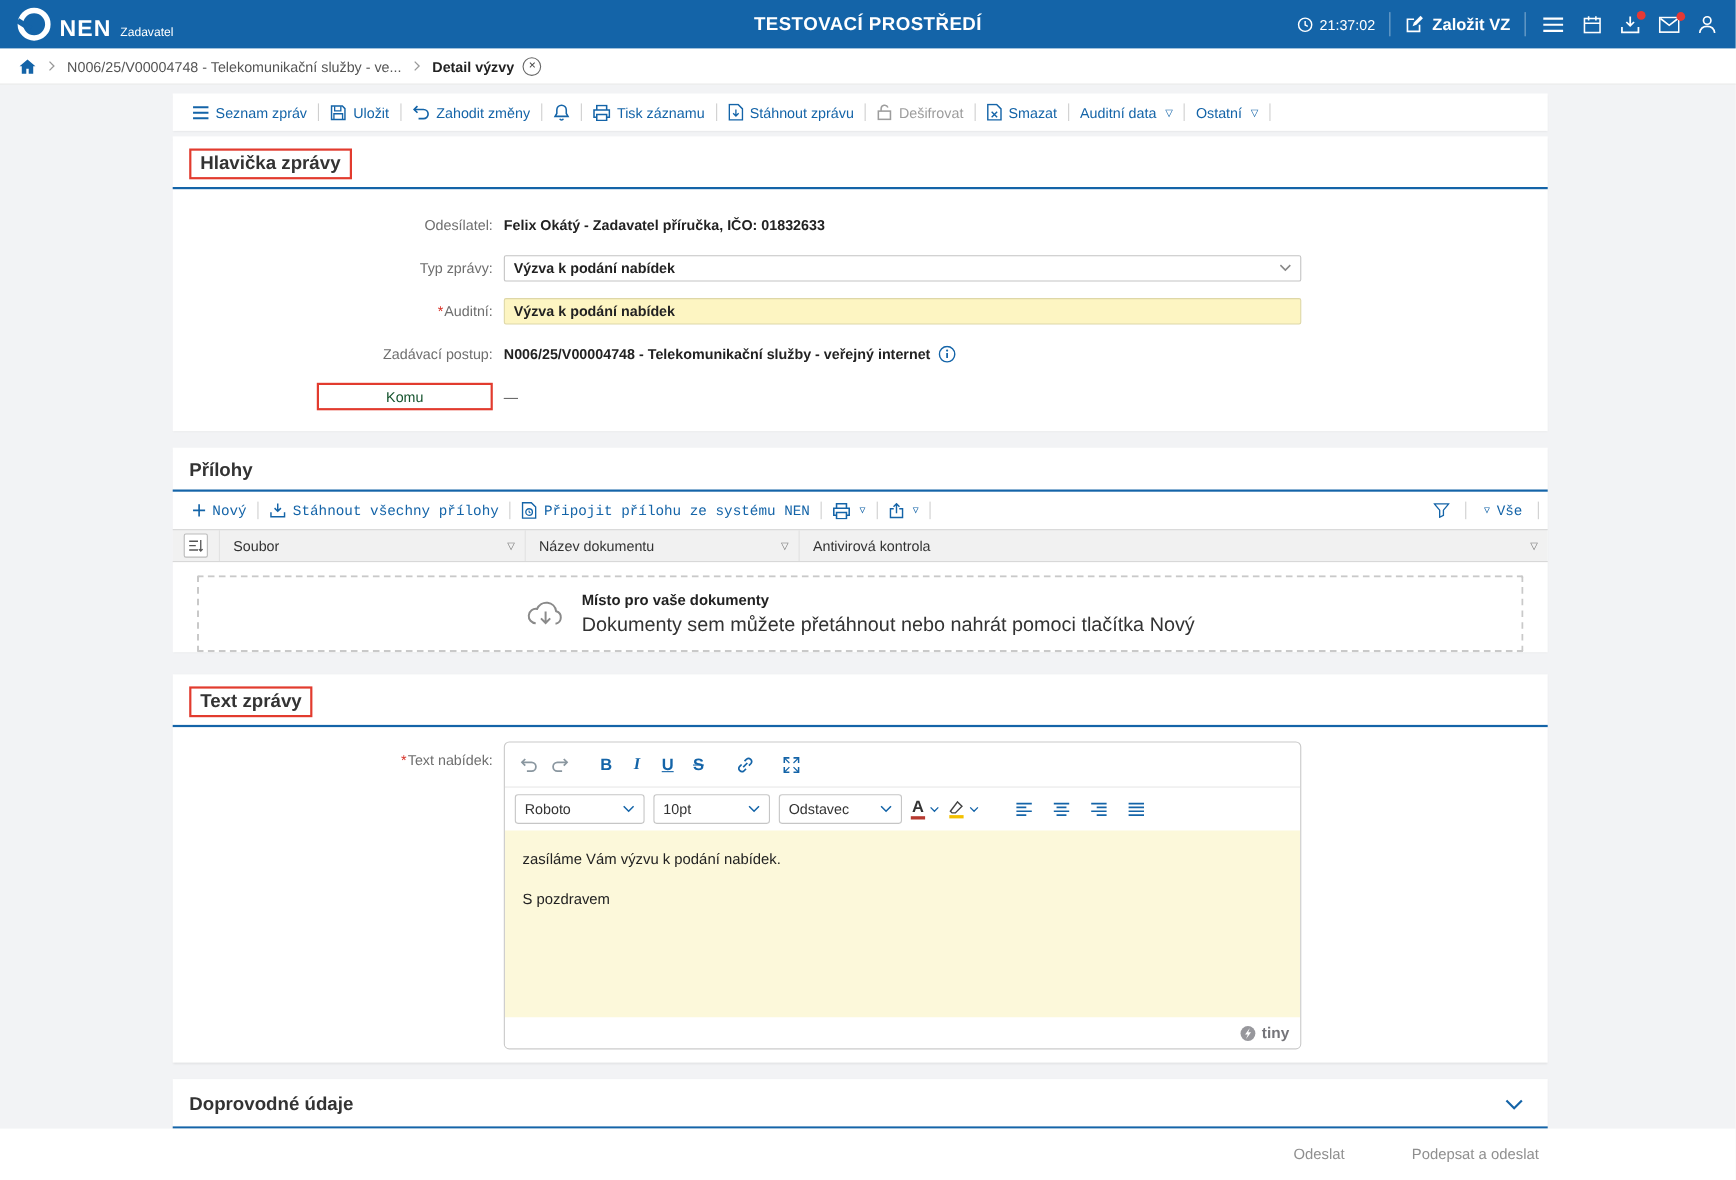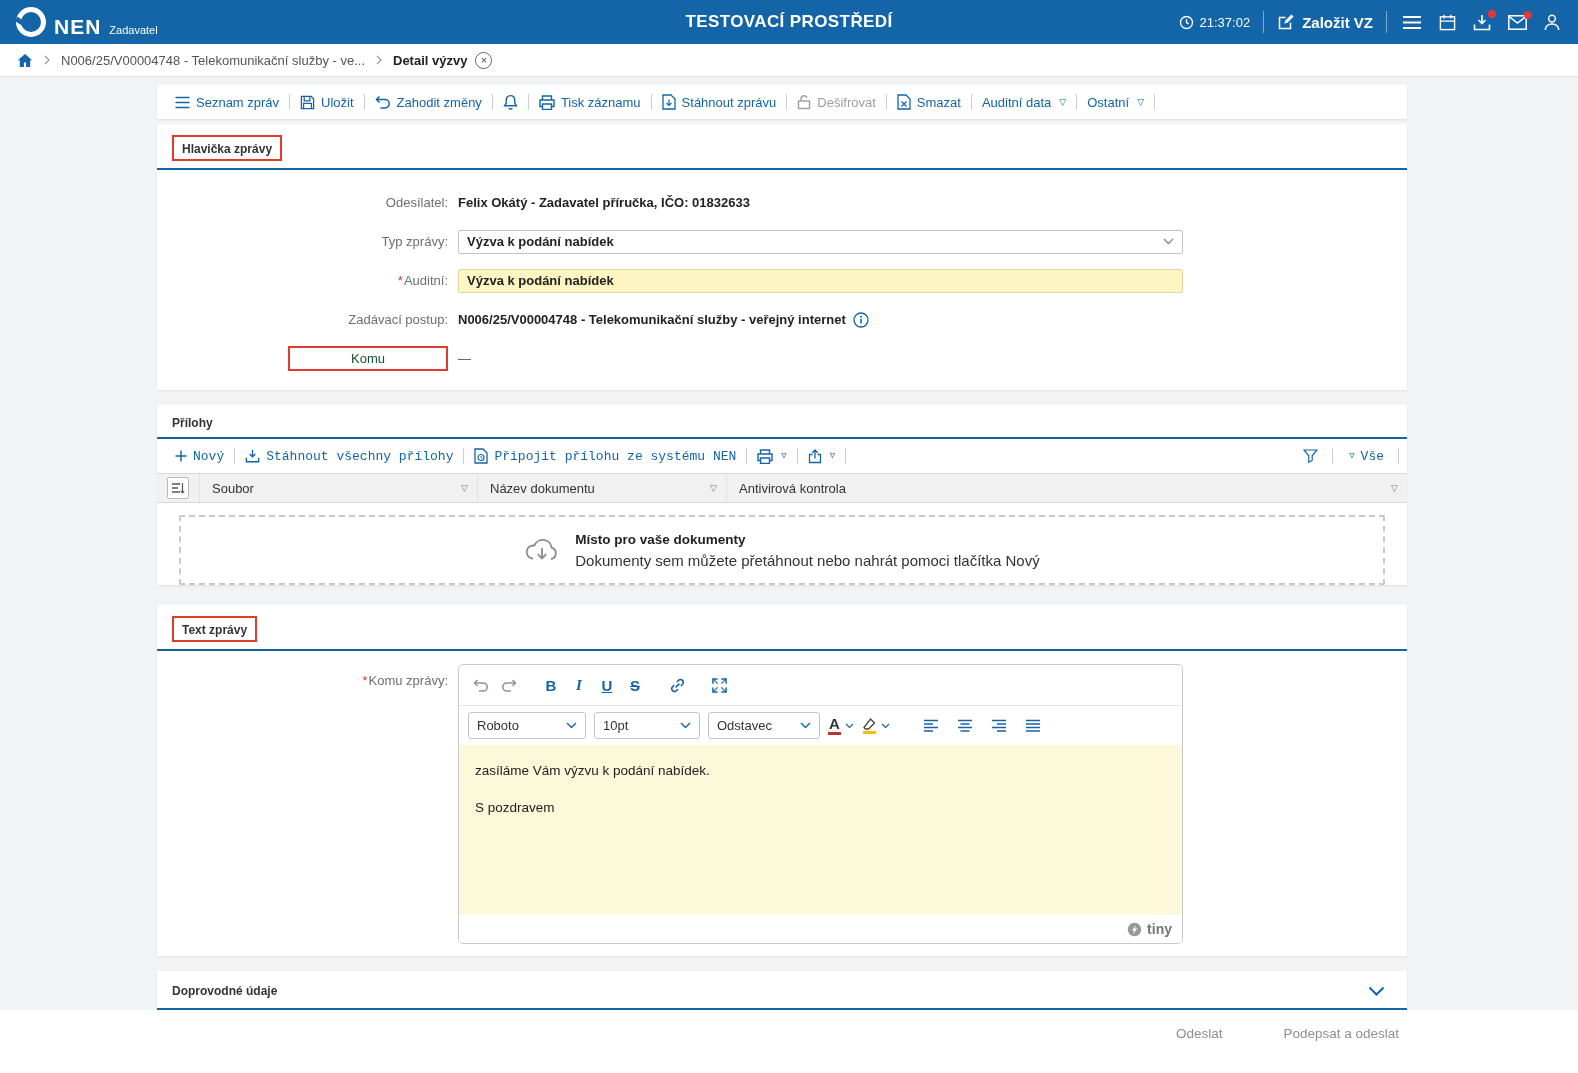--- a/index.html
+++ b/index.html
@@ -67,21 +67,21 @@
     padding:0 10px; cursor:pointer; white-space:nowrap;
   }
   .tb-item.disabled { color:#9d9d9d; cursor:default; }
   .tb-sep { width:1px; height:16px; background:#cfcfcf; flex:0 0 1px; }
   .tb-caret, .filter-tri { font-size:9px; line-height:1; }
   .tb-caret { color:#1464a8; margin-left:2px; }
   .filter-tri { color:#777; cursor:pointer; }
 
   
   .card-head { display:flex; align-items:center; justify-content:space-between; padding:11px 15px 7px; }
-  .sec-title { font-size:12px; font-weight:bold; color:#333; }
+  .sec-title { font-size:17px; font-weight:bold; color:#333; }
   .red-box { border:2px solid #e23b2e; padding:2px 8px; display:inline-block; }
   .blue-rule { height:2px; background:#1464a8; }
 
   
   .form { padding:13px 0 12px; }
   .frow { display:flex; align-items:center; min-height:39px; }
   .frow.top { align-items:flex-start; }
   .flabel { flex:0 0 301px; text-align:right; padding-right:10px; color:#6e6e6e; font-size:13px; }
   .frow.top .flabel { padding-top:9px; }
   .req { color:#d8342a; margin-right:1px; }
@@ -121,21 +121,21 @@
     width:22px; height:22px; border:1px solid #bbb; border-radius:2px; background:#fff;
     display:flex; align-items:center; justify-content:center; color:#555; cursor:pointer;
   }
   .dropzone {
     margin:12px 22px 20px; border:2px dashed #c9c9c9; border-radius:2px; min-height:70px;
     display:flex; align-items:center; justify-content:center; gap:15px; padding:10px 0;
     color:#8a8a8a;
   }
   .dz-text { color:#222; }
   .dz-title { font-weight:bold; font-size:13.5px; }
-  .dz-hint { font-size:15px; color:#333; margin-top:5px; font-weight:normal; }
+  .dz-hint { font-size:18px; color:#333; margin-top:5px; font-weight:normal; }
 
   
   .editor { width:725px; border:1px solid #c9c9c9; border-radius:5px; background:#fff; overflow:hidden; }
   .mce-row { display:flex; align-items:center; padding:3px 9px; }
   .mce-row1 { height:40px; gap:2px; }
   .mce-row2 { height:40px; border-top:1px solid #e8e8e8; gap:8px; }
   .mce-btn {
     min-width:26px; height:26px; display:flex; align-items:center; justify-content:center;
     color:#1464a8; border-radius:3px; cursor:pointer; font-size:15px;
   }
@@ -492,21 +492,21 @@
     <div class="card-head">
       <span class="red-box">
         <span class="sec-title">Text zprávy</span>
       </span>
     </div>
     <div class="blue-rule"></div>
 
     <div class="form">
       <div class="frow top">
         <div class="flabel">
-          <span class="req">*</span><span>Komu zprávy:</span>
+          <span class="req">*</span><span>Text nabídek:</span>
         </div>
         <div class="fvalue">
 
           <div class="editor">
             <div class="mce-row mce-row1">
               <span class="mce-btn gray">
                 <svg width="16" height="13" viewBox="0 0 16 13">
                     <path d="M4.5 1L1.5 4l3 3" fill="none" stroke="currentColor" stroke-width="1.6"></path>
                     <path d="M1.8 4h8.4a4 4 0 0 1 0 8H6" fill="none" stroke="currentColor" stroke-width="1.6"></path>
                   </svg>

